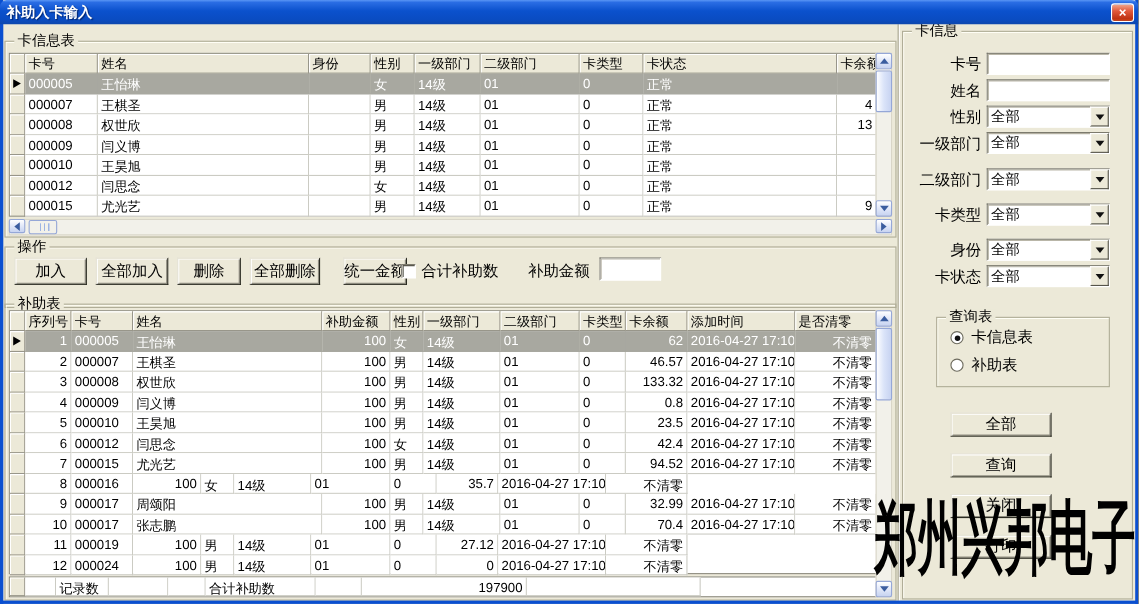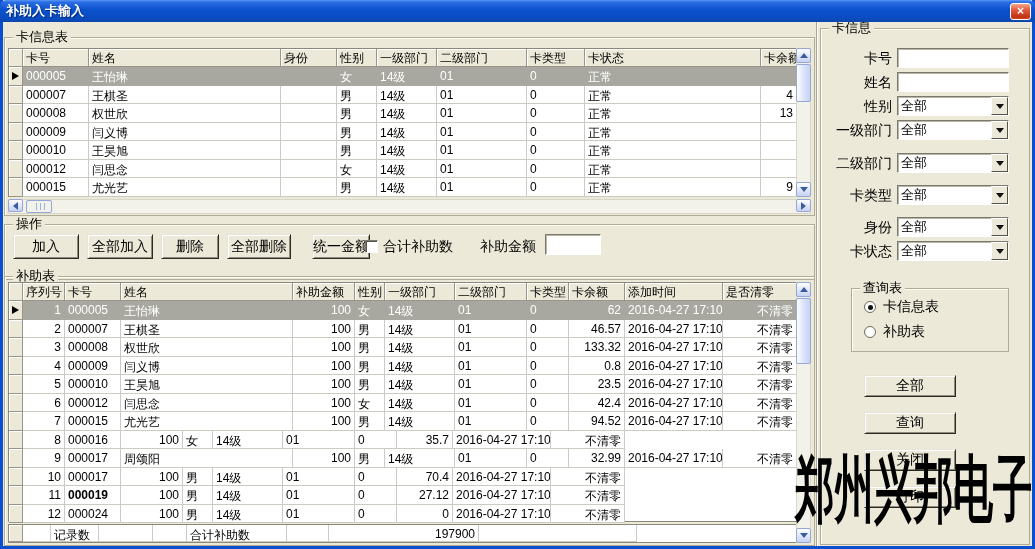--- a/index.html
+++ b/index.html
@@ -350,33 +350,34 @@
         <div class="tcell" style="width: 72px;">01</div>
         <div class="tcell" style="width: 42px;">0</div>
         <div class="tcell ar" style="width: 56px;">32.99</div>
         <div class="tcell" style="width: 98px;">2016-04-27 17:10:</div>
         <div class="tcell ar" style="width: 74px;">不清零</div>
       </div>
       <div class="trow">
         <div class="gcell" style="width: 14px;"></div>
         <div class="tcell ar" style="width: 42px;">10</div>
         <div class="tcell" style="width: 56px;">000017</div>
+        <div class="tcell" style="width: 172px;">张志鹏</div>
         <div class="tcell ar" style="width: 62px;">100</div>
         <div class="tcell" style="width: 30px;">男</div>
         <div class="tcell" style="width: 70px;">14级</div>
         <div class="tcell" style="width: 72px;">01</div>
         <div class="tcell" style="width: 42px;">0</div>
         <div class="tcell ar" style="width: 56px;">70.4</div>
         <div class="tcell" style="width: 98px;">2016-04-27 17:10:</div>
         <div class="tcell ar" style="width: 74px;">不清零</div>
       </div>
       <div class="trow">
         <div class="gcell" style="width: 14px;"></div>
         <div class="tcell ar" style="width: 42px;">11</div>
-        <div class="tcell" style="width: 56px; font-weight: bold;">000019</div>
+        <div class="tcell" style="width: 56px;">000019</div>
         <div class="tcell ar" style="width: 62px;">100</div>
         <div class="tcell" style="width: 30px;">男</div>
         <div class="tcell" style="width: 70px;">14级</div>
         <div class="tcell" style="width: 72px;">01</div>
         <div class="tcell" style="width: 42px;">0</div>
         <div class="tcell ar" style="width: 56px;">27.12</div>
         <div class="tcell" style="width: 98px;">2016-04-27 17:10:</div>
         <div class="tcell ar" style="width: 74px;">不清零</div>
       </div>
       <div class="trow">

